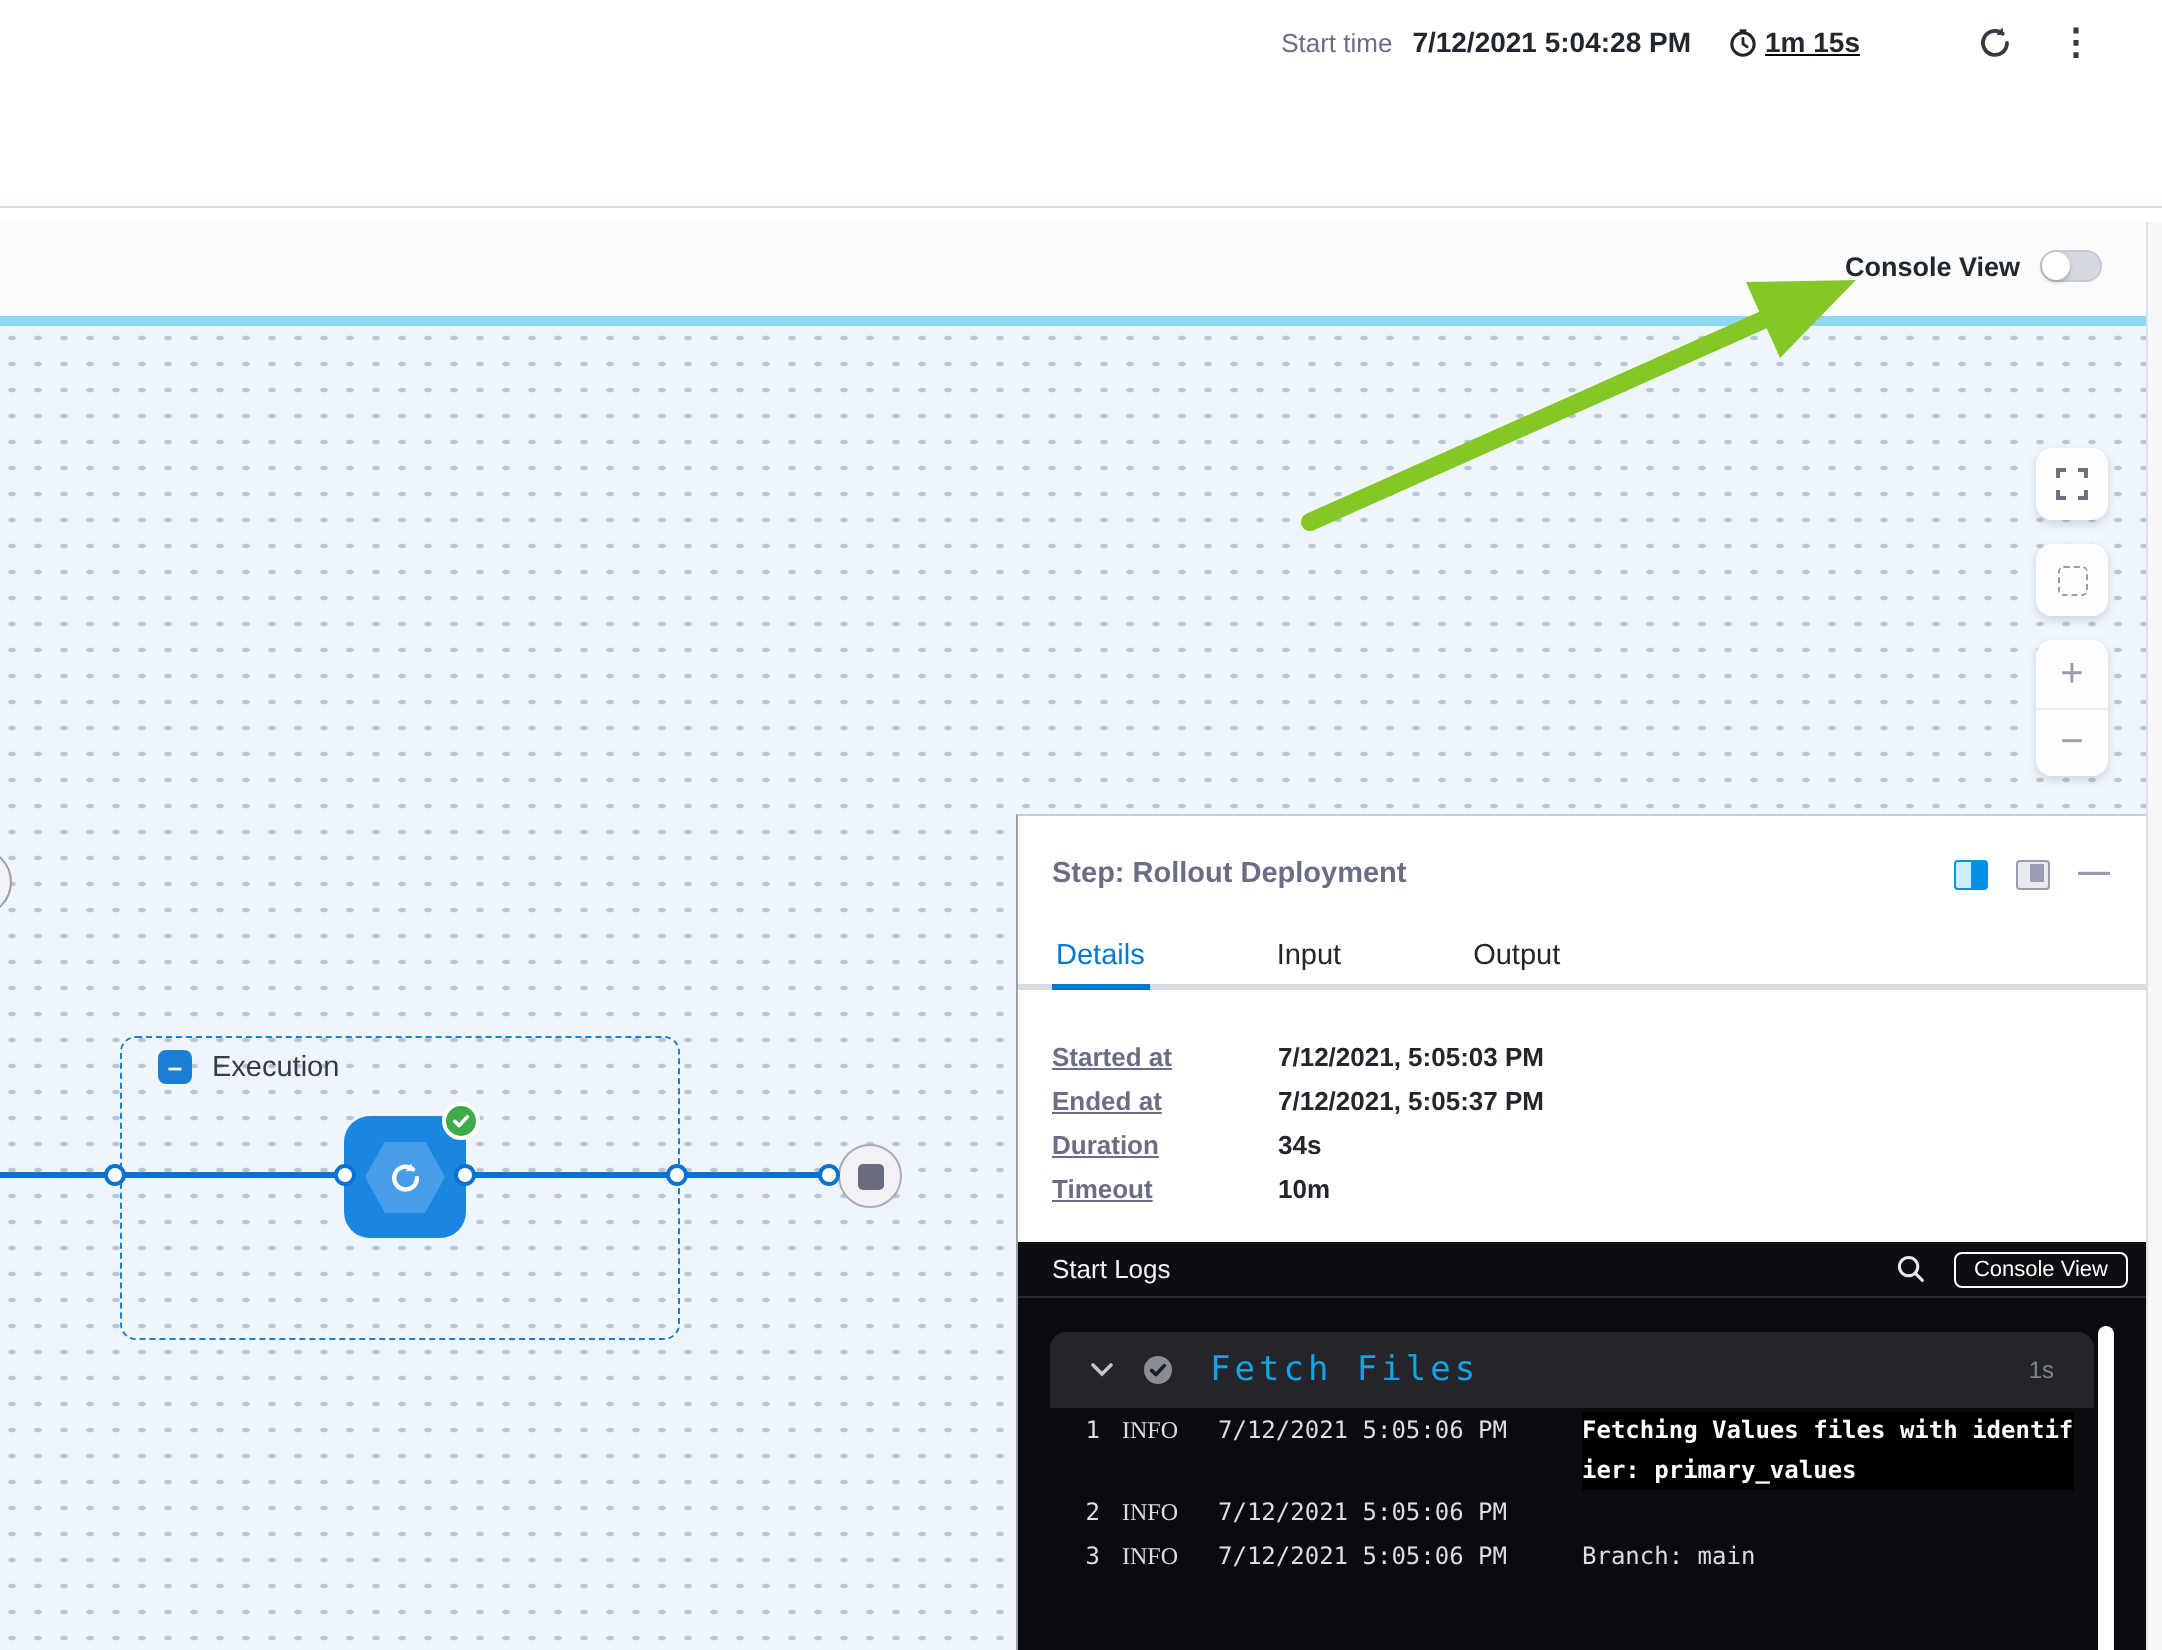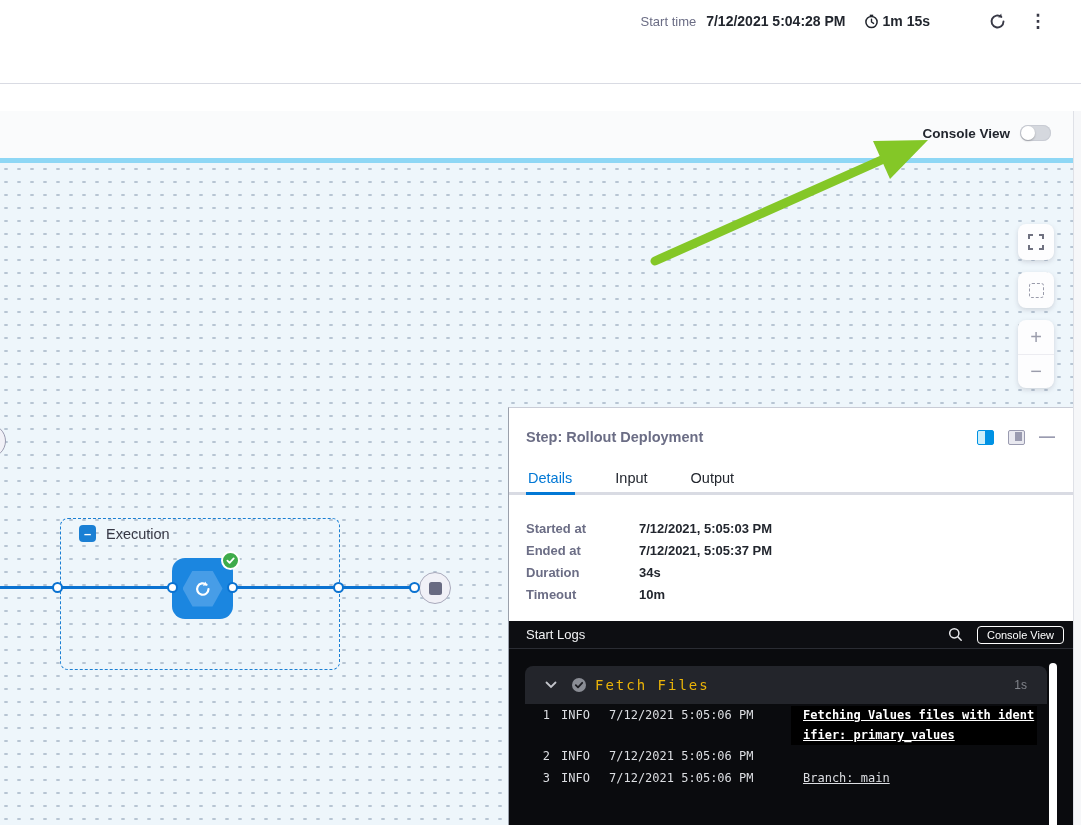--- a/index.html
+++ b/index.html
@@ -2,27 +2,27 @@
 <html><head>
 <meta charset="utf-8">
 <style>
   * { margin:0; padding:0; box-sizing:border-box; }
   html,body { background:#e9ecef; }
   .screen{
     position:relative; width:1081px; height:825px; overflow:hidden;
     background:#fff; font-family:"Liberation Sans", sans-serif;
   }
   
-  .topbar{ position:absolute; left:0; top:0; width:1081px; height:84px;
+  .topbar{ position:absolute; left:0; top:0; width:1081px; height:104px;
     background:#fff; border-bottom:1px solid #d9dbe3; }
   .topbar-right{ position:absolute; right:32px; top:8px; height:26px;
     display:flex; align-items:center; gap:8px; }
   .start-time-label{ font-size:13px; color:#6b6d85; margin-right:2px; }
   .start-time-value{ font-size:14px; color:#22262e; font-weight:700; }
-  .clock-wrap{ display:flex; align-items:center; gap:4px; margin-left:10px; }
+  .clock-wrap{ display:flex; align-items:center; gap:4px; margin-left:10px;text-decoration:underline; }
   .duration-value{ font-size:14px; color:#22262e; font-weight:700; }
   .icon-btn{ background:none; border:none; cursor:pointer; display:flex;
     align-items:center; justify-content:center; padding:2px; }
   .refresh-btn{ margin-left:48px; }
   .kebab{ font-size:18px; color:#383946; font-weight:700; line-height:1;
     letter-spacing:0; margin-left:10px; }
   
   .console-strip{ position:absolute; left:0; top:111px; width:1081px; height:47px;
     background:#fafbfc; }
   .console-strip-right{ position:absolute; right:30px; top:14px; display:flex;
@@ -96,58 +96,58 @@
   .panel-header-icons{ margin-left:auto; display:flex; align-items:center; gap:14px; }
   .layout-icon-primary{ width:17px; height:15px; border:1.6px solid #0092e4;
     border-radius:2px; background:linear-gradient(to right,#cdeffb 50%,#0092e4 50%);
     cursor:pointer; }
   .layout-icon-secondary{ width:17px; height:15px; border:1.6px solid #9a9bb0;
     border-radius:2px; background:#e9e9f0; position:relative; cursor:pointer; }
   .layout-icon-secondary::after{ content:""; position:absolute; right:2px; top:1px;
     width:7px; height:9px; background:#9a9bb0; }
   .minimize-btn{ background:none; border:none; cursor:pointer; color:#9a9bb0;
     font-size:16px; font-weight:700; line-height:1; }
-  .tabs{ position:absolute; left:17px; top:58px; display:flex; gap:39px; }
+  .tabs{ position:absolute; left:17px; top:58px; display:flex; gap:62px; }
   .tab{ font-size:14.5px; color:#22262e; font-weight:400; background:none;
     border:none; cursor:pointer; padding:4px 2px; }
   .tab.active{ color:#0278d5; }
   .tab-divider{ position:absolute; left:0; top:84px; width:565px; height:3px;
     background:#d9dbe3; }
   .tab-indicator{ position:absolute; left:17px; top:84px; width:49px; height:3px;
     background:#0278d5; z-index:1; }
   .details-grid{ position:absolute; left:17px; top:113px; display:grid;
     grid-template-columns:113px auto; row-gap:7px; }
-  .detail-label{ font-size:13px; font-weight:700; color:#6b6d85; }
+  .detail-label{ font-size:13px; font-weight:700; color:#6b6d85;text-decoration:underline; }
   .detail-value{ font-size:13px; font-weight:700; color:#22262e; }
   
   .logs{ position:absolute; left:0; top:213px; width:565px; height:205px; }
   .logs-header{ position:absolute; left:0; top:0; width:565px; height:28px;
     background:#0d0e12; border-bottom:1px solid #2a2c33; display:flex;
     align-items:center; padding:0 10px 0 17px; }
   .logs-title{ font-size:13px; color:#f2f3f5; }
   .logs-header-right{ margin-left:auto; display:flex; align-items:center; gap:14px; }
   .console-view-btn{ background:none; border:1px solid #fff; border-radius:4px;
     color:#fff; font-size:11px; padding:2px 9px; cursor:pointer;
     font-family:"Liberation Sans",sans-serif; }
   .logs-body{ position:absolute; left:0; top:28px; width:565px; height:177px;
     background:#0a0b0e; overflow:hidden; }
   .log-group-header{ position:absolute; left:16px; top:17px; width:522px; height:38px;
     background:#23252b; border-radius:8px 8px 0 0; display:flex; align-items:center;
     padding:0 20px; cursor:pointer; }
-  .log-group-name{ font-family:"DejaVu Sans Mono",monospace; font-size:14px;
-    color:#eab308; letter-spacing:2px; margin-left:8px; }
+  .log-group-name{ font-family:"DejaVu Sans Mono",monospace; font-size:17px;
+    color:#0ea5e9; letter-spacing:2px; margin-left:18px; }
   .log-group-duration{ margin-left:auto; font-size:12px; color:#82858c; }
   .log-rows{ position:absolute; left:16px; top:55px; width:522px; }
   .log-row{ display:grid; grid-template-columns:25px 47px 194px 246px;
     font-family:"DejaVu Sans Mono",monospace; font-size:12px; line-height:19.5px;
     color:#dcdee2; padding:2px 0 0 0; }
   .log-num{ text-align:right; }
-  .log-level{ padding-left:11px; }
+  .log-level{ padding-left:11px;font-family:Liberation Serif, serif; }
   .log-time{ padding-left:12px; }
-  .log-msg{ padding-left:12px; word-break:break-all;text-decoration:underline; }
+  .log-msg{ word-break:break-all; }
   .log-msg.bold{ font-weight:700; color:#fff; background:#000; }
   .log-link{ color:#dcdee2; text-decoration:underline; cursor:pointer; }
   .logs-scrollbar{ position:absolute; left:540px; top:14px; width:8px; height:170px;
     background:#fff; border-radius:4px; cursor:pointer; }
   svg{ display:block; }
 </style>
 </head>
 <body>
 
 <div class="screen">

